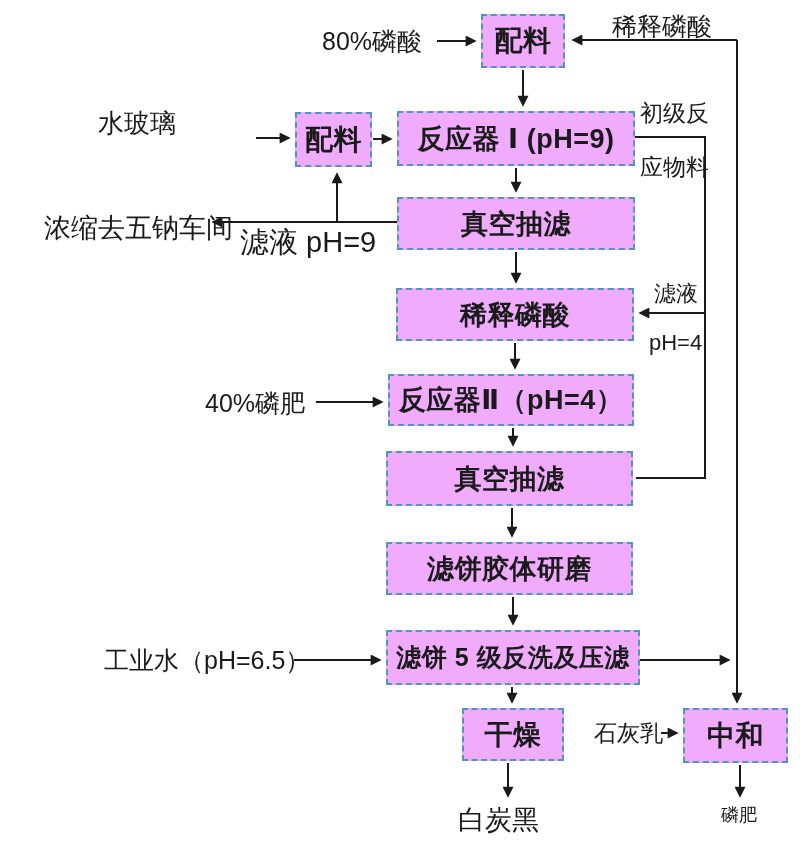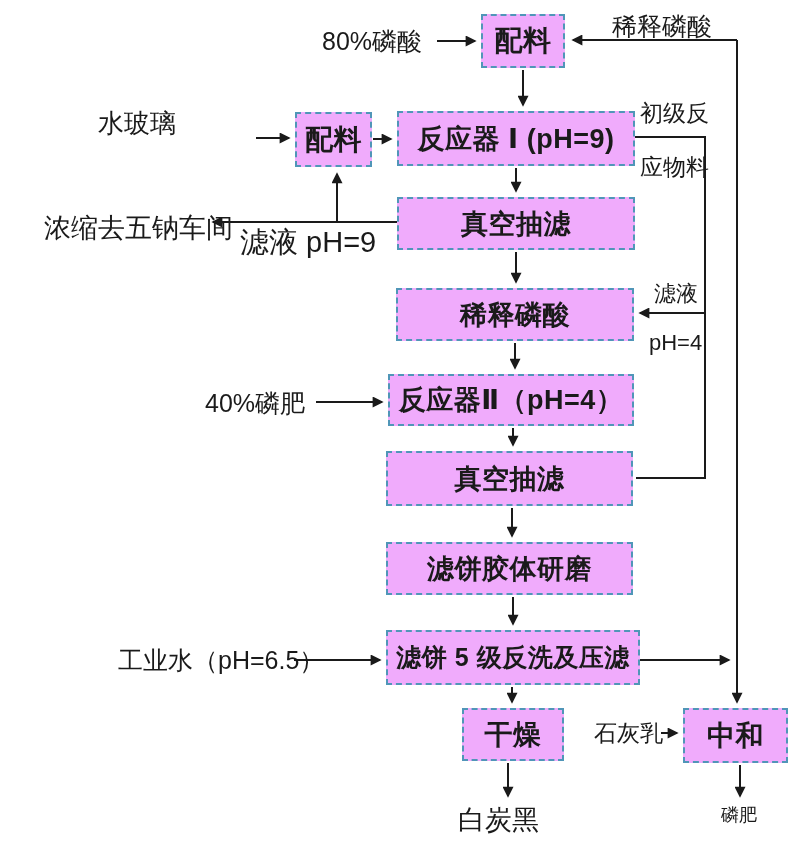--- a/index.html
+++ b/index.html
@@ -33,21 +33,21 @@
   #l-dilute-acid{left:612px;top:13px;}
   #l-water-glass{left:98px;top:109px;font-size:26px;}
   #l-ratio{left:25px;top:146px;font-size:26px;}
   #l-concentrate{left:44px;top:214px;font-size:27px;}
   #l-filtrate9{left:240px;top:227px;font-size:29px;}
   #l-primary1{left:640px;top:101px;font-size:23px;}
   #l-primary2{left:640px;top:155px;font-size:23px;}
   #l-filtrate{left:654px;top:284px;font-size:22px;font-family:Liberation Mono, monospace;}
   #l-ph4{left:649px;top:331px;font-size:22px;}
   #l-fert40{left:205px;top:390px;}
-  #l-ind-water{left:118px;top:647px;text-align:right;}
+  #l-ind-water{left:104px;top:647px;text-align:right;}
   #l-lime{left:594px;top:721px;font-size:23px;}
   #l-silica{left:458px;top:806px;font-size:27px;}
   #l-fert-out{left:721px;top:806px;font-size:18px;}
 </style>
 </head>
 <body>
 
 <div class="canvas">
 
   <svg class="wires" viewBox="0 0 800 848">

